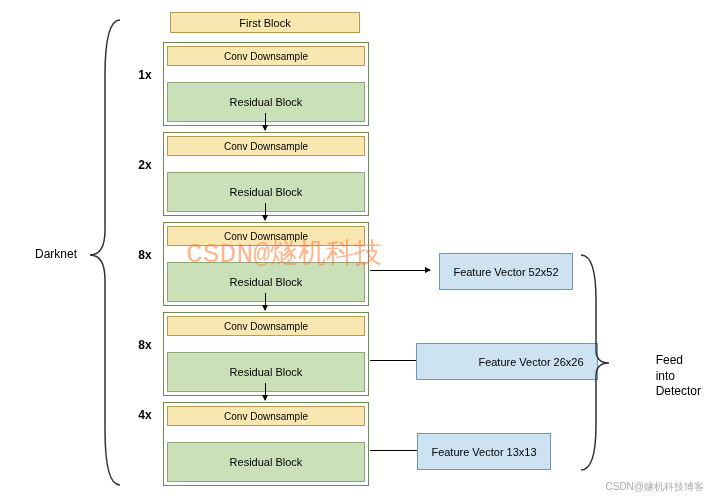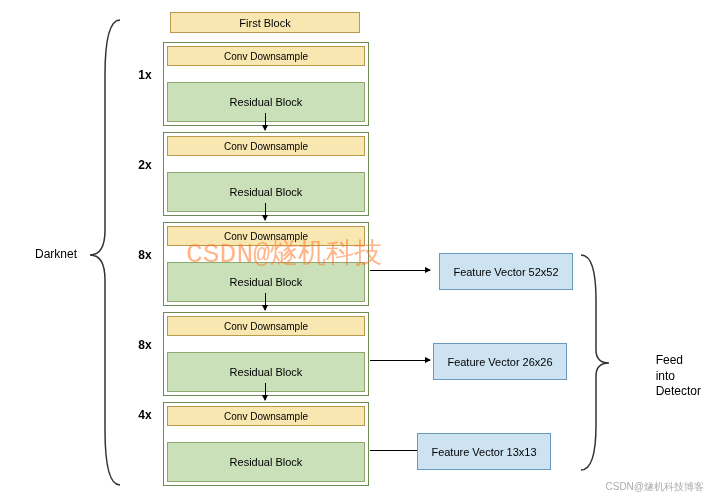--- a/index.html
+++ b/index.html
@@ -170,21 +170,21 @@
 
 <div>
   <div class="mult" style="left:130px; top:338px;">8x</div>
   <div class="stage" style="left:163px; top:312px;">
     <div class="block">
       <div class="conv">Conv Downsample</div>
       <div class="resid">Residual Block</div>
     </div>
   </div>
   <div class="arrow-h" style="left:370px; top:360px; width:60px;"></div>
-  <div class="fv" style="left:433px; top:343px;">Feature Vector 26x26</div>
+  <div class="fv" style="left:416px; top:343px;padding-left:48px;">Feature Vector 26x26</div>
   <div class="arrow-v" style="left:265px; top:383px; height:17px;"></div>
 </div>
 
 <div>
   <div class="mult" style="left:130px; top:408px;">4x</div>
   <div class="stage" style="left:163px; top:402px;">
     <div class="block">
       <div class="conv">Conv Downsample</div>
       <div class="resid">Residual Block</div>
     </div>

